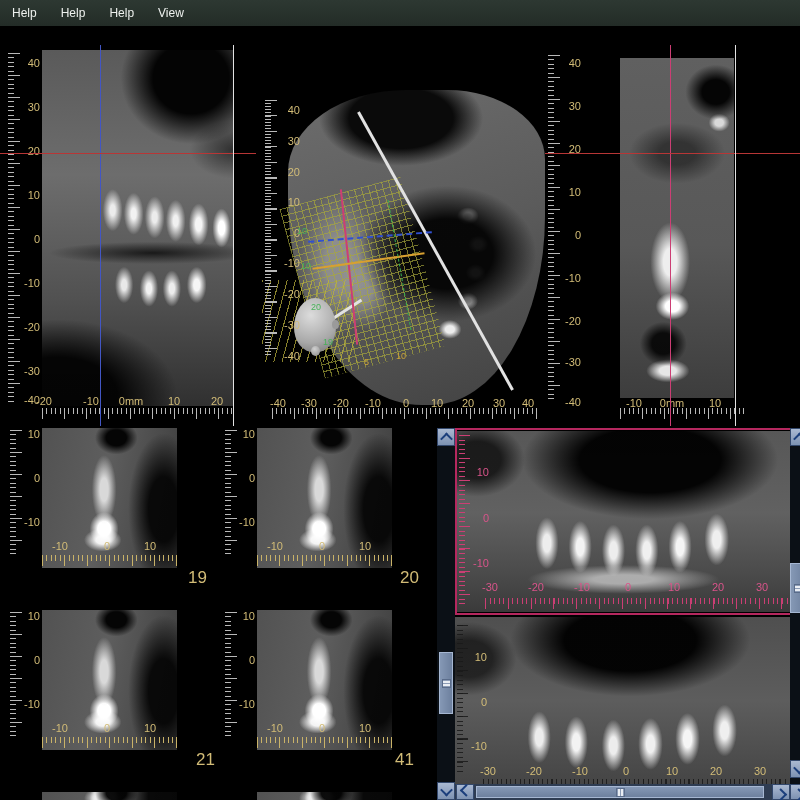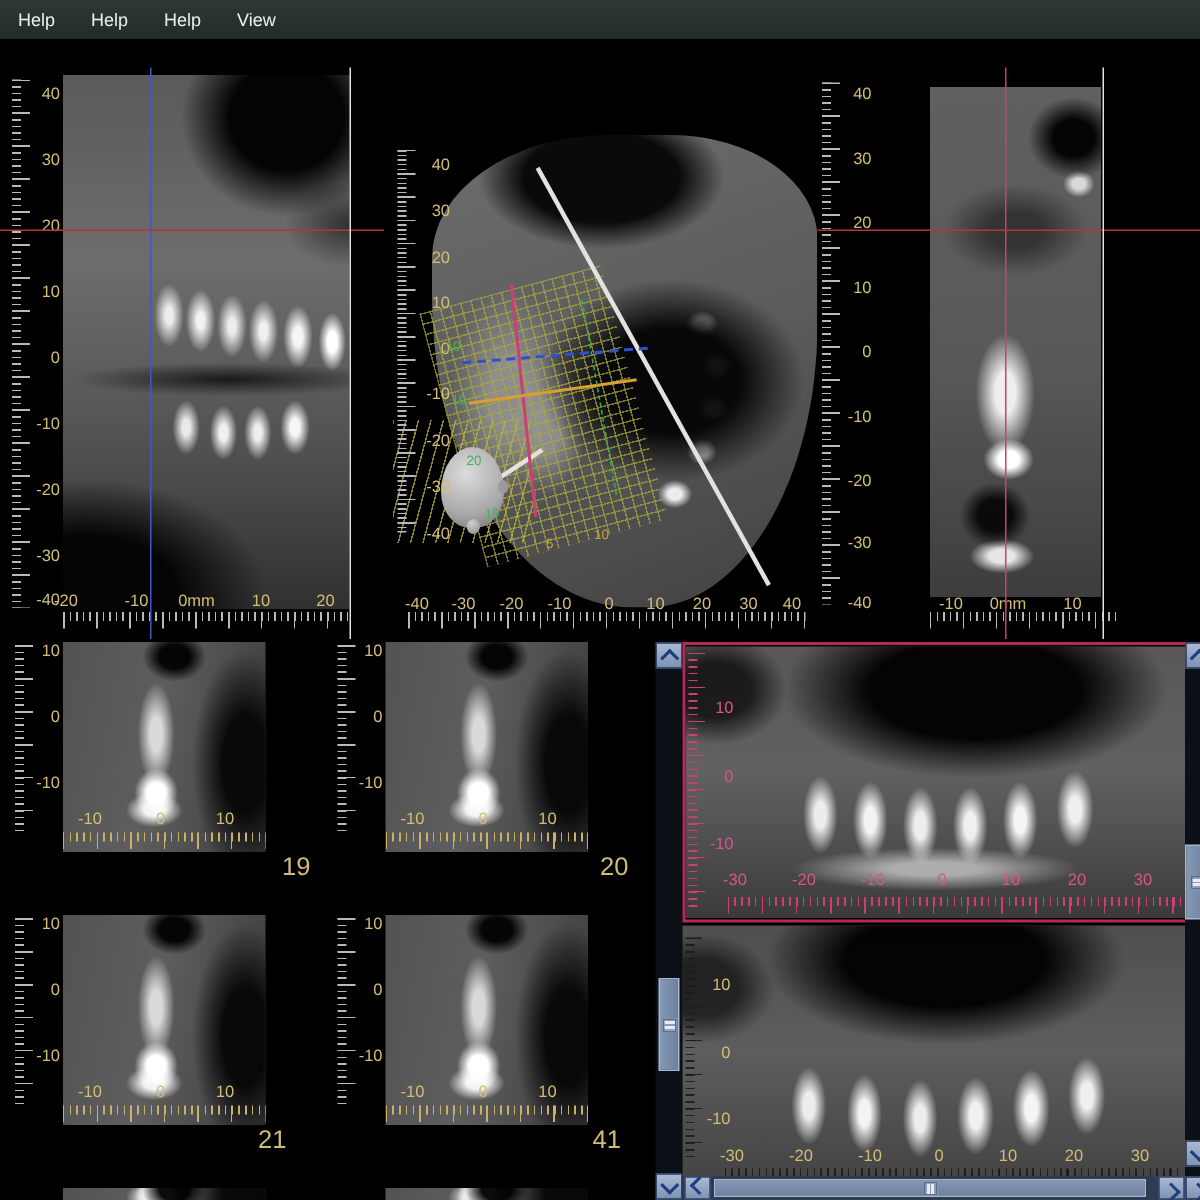--- a/index.html
+++ b/index.html
@@ -295,21 +295,21 @@
         <span class="rl" style="top: 0px;">10</span>
         <span class="rl" style="top: 44px;">0</span>
         <span class="rl" style="top: 88px;">-10</span>
       </div>
     <div class="hlabels" style="left:42px;top:112px;width:135px;height:12px;z-index:3;">
         <span class="rl" style="left: 18px;">-10</span>
         <span class="rl" style="left: 65px;">0</span>
         <span class="rl" style="left: 108px;">10</span>
       </div>
     <div class="ht tan" style="left:42px;top:127px;width:135px;height:11px;z-index:3;"></div>
-    <div class="num" style="left:172px;top:140px;">21</div>
+    <div class="num" style="left:196px;top:140px;">21</div>
   </div>
 
   <div class="panel" style="left:215px;top:610px;width:222px;height:182px;">
     <div class="ximg slice-img" style="left:42px;top:0;width:135px;height:140px;"></div>
     <div class="vt" style="left:10px;top:2px;width:12px;height:125px;"></div>
     <div class="vlabels" style="left:20px;top:0;width:20px;height:140px;">
         <span class="rl" style="top: 0px;">10</span>
         <span class="rl" style="top: 44px;">0</span>
         <span class="rl" style="top: 88px;">-10</span>
       </div>

